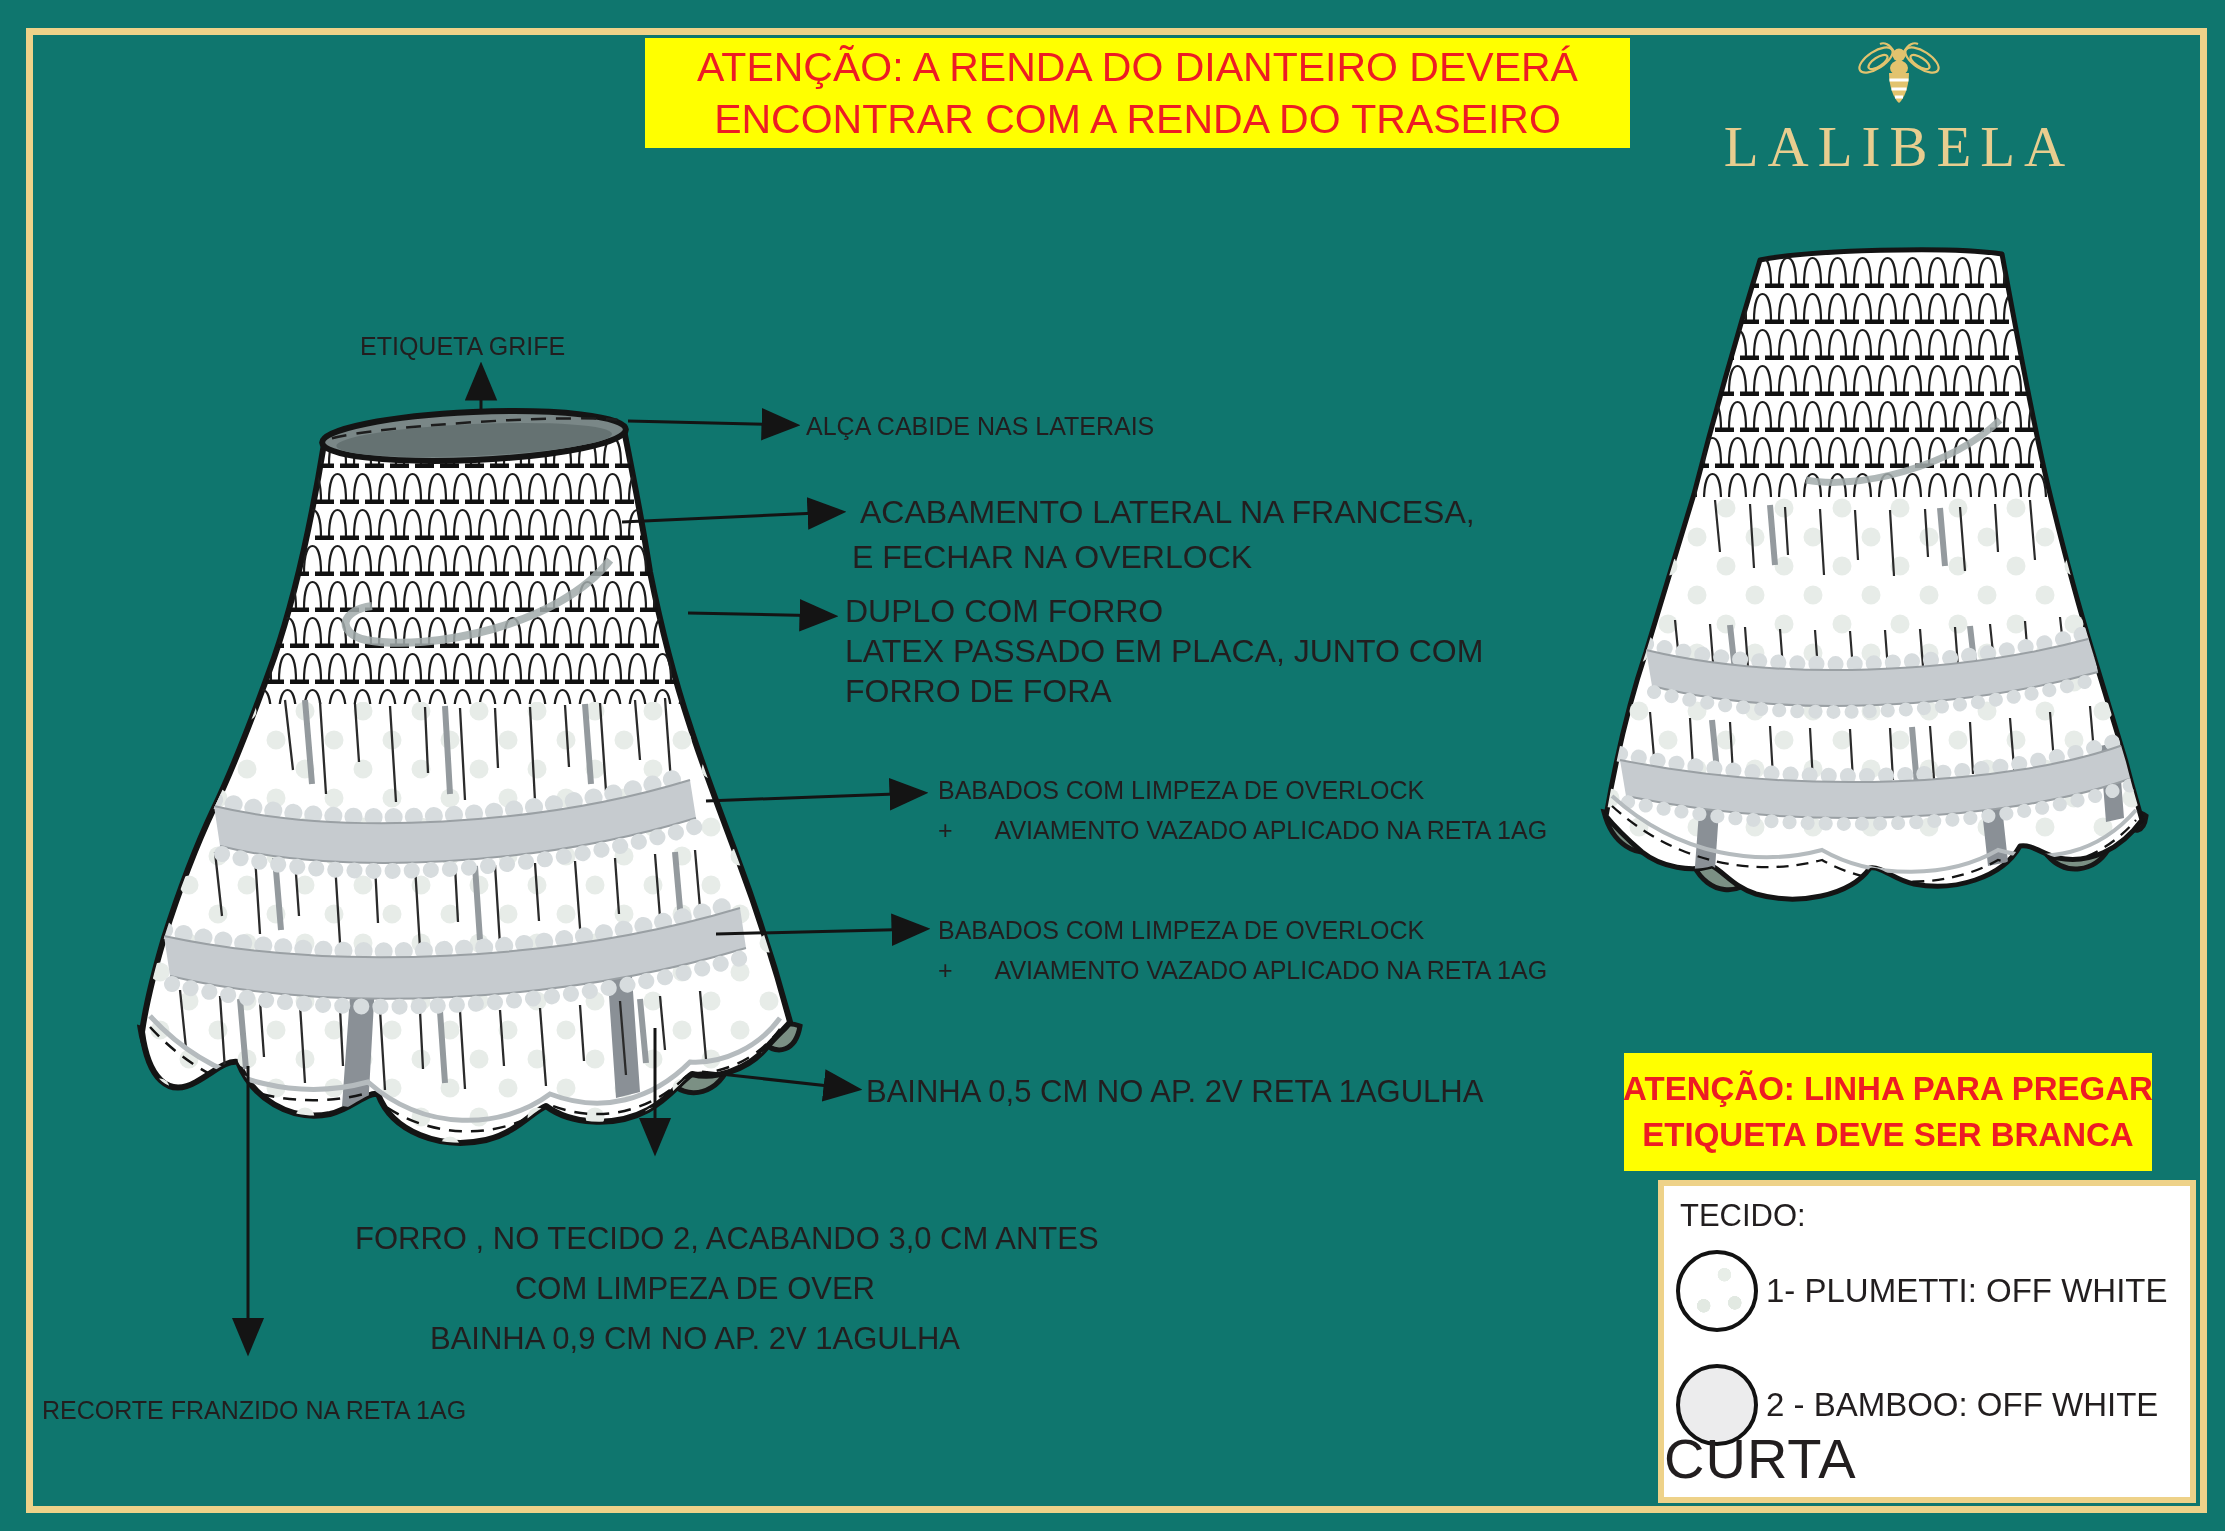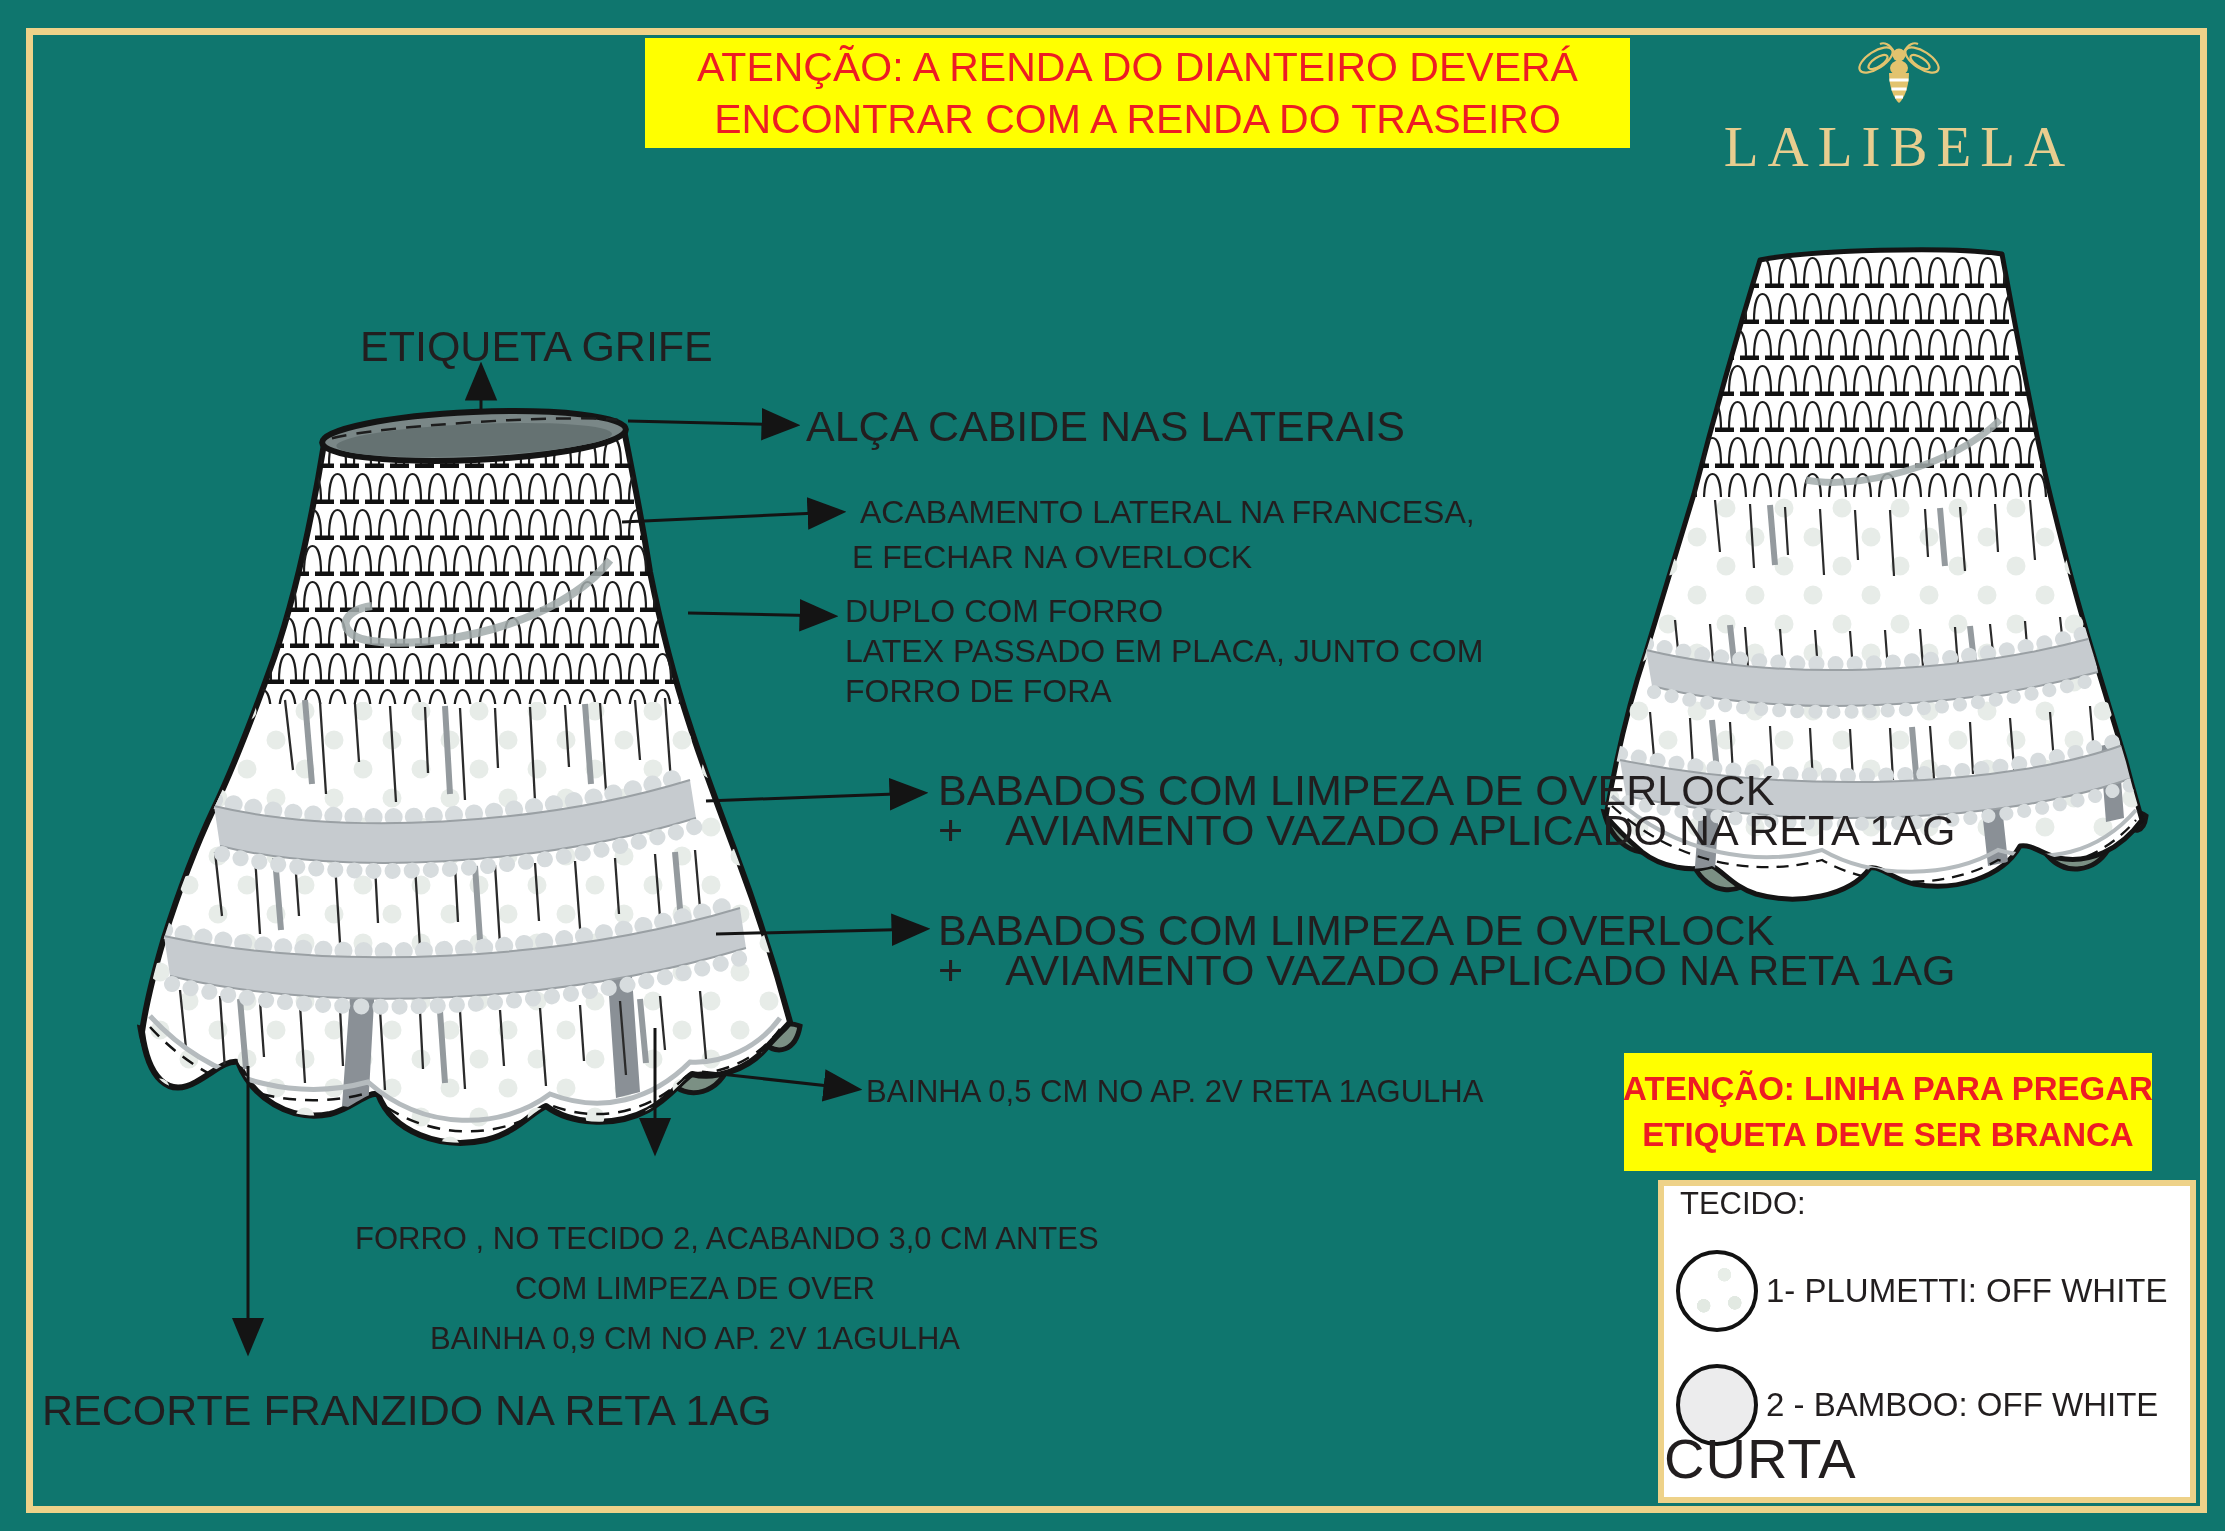--- a/index.html
+++ b/index.html
@@ -12,35 +12,35 @@
   #banner{position:absolute;left:645px;top:38px;width:985px;height:110px;background:#ffff00;
           display:flex;flex-direction:column;align-items:center;justify-content:center;
           color:#ed1c24;font-size:41px;line-height:52px;white-space:nowrap;}
   
   #logo{position:absolute;left:1679px;top:40px;width:440px;text-align:center;}
   #brand{margin-top:4px;font-family:"Liberation Serif",serif;font-size:57px;letter-spacing:9px;
          color:#e8cd8f;white-space:nowrap;}
   
   #draw{position:absolute;left:0;top:0;}
   
-  .ann{position:absolute;font-size:43px;line-height:40px;white-space:nowrap;color:#221e1f;}
+  .ann{position:absolute;font-size:25px;line-height:40px;white-space:nowrap;color:#221e1f;}
   .fs31{font-size:31px;}
   #ann-acabamento{top:490px;left:852px;line-height:45px;}
   #ann-acabamento .ind{padding-left:8px;}
   #ann-duplo{top:591px;left:845px;line-height:40px;font-size:32px;}
   .bab{left:938px;}
   .bab .row2{display:flex;gap:42px;}
   #ann-forro{left:355px;top:1214px;width:680px;text-align:center;line-height:50px;white-space:nowrap;}
   
   #warn2{position:absolute;left:1624px;top:1053px;width:528px;height:118px;background:#ffff00;
          display:flex;flex-direction:column;align-items:center;justify-content:center;
          color:#ed1c24;font-size:33px;font-weight:bold;line-height:46px;white-space:nowrap;}
   #tecido{position:absolute;left:1658px;top:1180px;width:538px;height:323px;border:6px solid #eed289;
           background:#fff;box-sizing:border-box;}
-  #tecido .title{position:absolute;left:16px;top:0;font-size:31px;}
+  #tecido .title{position:absolute;left:16px;top:12px;font-size:31px;}
   .fab{position:absolute;left:12px;display:flex;align-items:center;gap:8px;}
   #fab1{top:64px;justify-content:center;}
   #fab2{top:178px;}
   .swatch{width:82px;height:82px;border-radius:50%;border:4px solid #121212;box-sizing:border-box;}
   #sw1{background:
       radial-gradient(circle 7px at 32% 70%, #e2e9e2 95%, transparent),
       radial-gradient(circle 7px at 60% 28%, #e8eee8 95%, transparent),
       radial-gradient(circle 7px at 74% 66%, #e2e9e2 95%, transparent),
       #fff;}
   #sw2{background:#ececed;}

